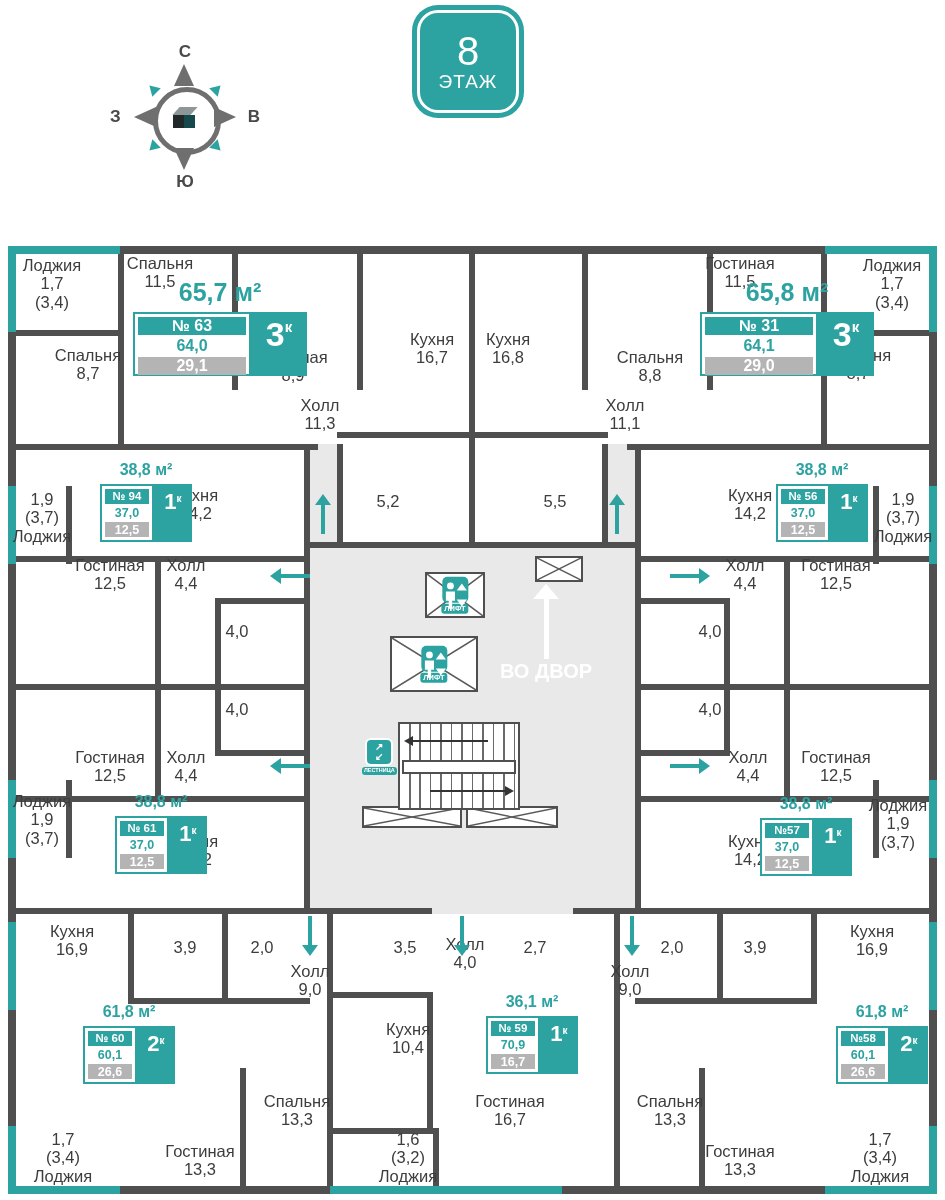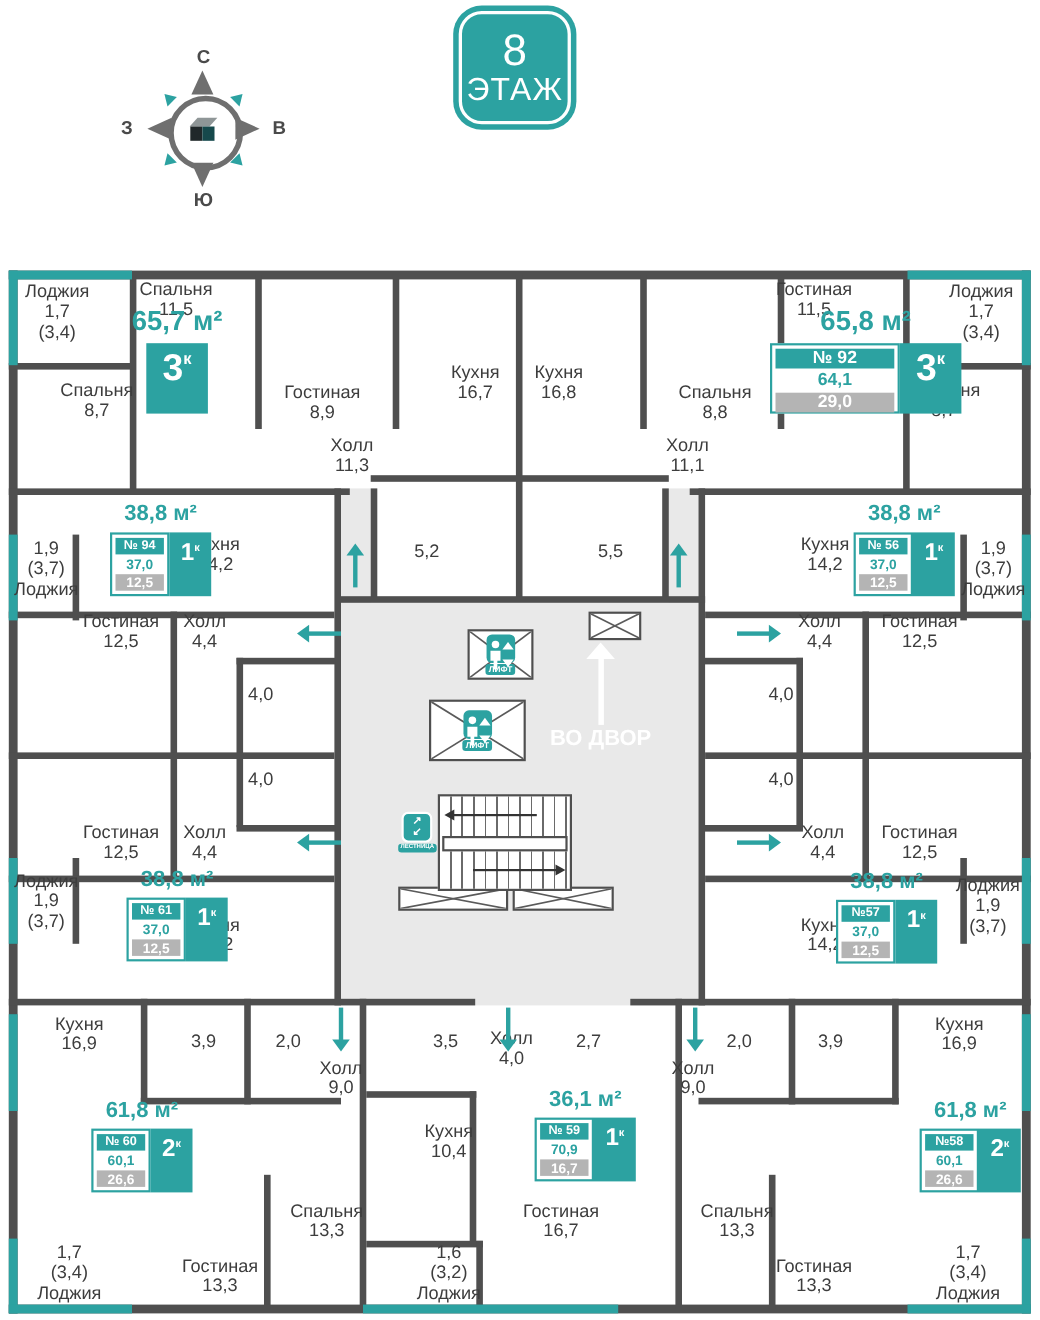--- a/index.html
+++ b/index.html
@@ -4,21 +4,21 @@
 <style>
   html,body{margin:0;padding:0;background:#fff;}
   body{width:945px;height:1200px;overflow:hidden;font-family:"Liberation Sans",sans-serif;}
   .page{position:relative;width:945px;height:1200px;background:#fff;}
 
   
   .floor-badge{position:absolute;left:412px;top:5px;width:112px;height:113px;background:#2ca2a1;
     border-radius:26px;color:#fff;display:flex;flex-direction:column;align-items:center;justify-content:center;}
   .floor-badge::after{content:'';position:absolute;inset:5px;border:3px solid #fff;border-radius:21px;}
   .floor-badge .fb-num{font-size:40px;line-height:1.05;}
-  .floor-badge .fb-label{font-size:29px;letter-spacing:1px;line-height:1.1;}
+  .floor-badge .fb-label{font-size:19px;letter-spacing:1px;line-height:1.1;}
   .section-title{position:absolute;left:468px;top:150px;transform:translateX(-50%);
     color:#2ca2a1;font-size:46px;font-weight:bold;white-space:nowrap;}
 
   
   .compass{position:absolute;left:110px;top:42px;width:150px;height:150px;}
   .c-letter{position:absolute;color:#4a4a4a;font-size:17px;font-weight:bold;}
   .c-n{left:50%;top:0;transform:translateX(-50%);}
   .c-s{left:50%;bottom:0;transform:translateX(-50%);}
   .c-e{right:0;top:50%;transform:translateY(-50%);}
   .c-w{left:0;top:50%;transform:translateY(-50%);}
@@ -69,21 +69,21 @@
   .card.lg .val{font-size:16px;}
   .card.lg .a2{font-size:16px;}
   .card.lg .area-label{font-size:25px;}
   .card.sm{height:58px;}
   .card.sm .info{width:54px;}
   .card.sm .kbox{width:38px;font-size:22px;padding-top:5px;}
   .card.sm .ksup{font-size:10px;margin-top:4px;}
   .card.sm .num{font-size:11.5px;}
   .card.sm .val{font-size:12.5px;}
   .card.sm .a2{font-size:12.5px;}
-  .card.sm .area-label{font-size:20px;}
+  .card.sm .area-label{font-size:16px;}
 
   
   .ea{position:absolute;z-index:4;}
   .ea::before,.ea::after{content:'';position:absolute;}
   .ea-up,.ea-down{width:18px;height:40px;transform:translateX(-50%);}
   .ea-left,.ea-right{width:40px;height:18px;transform:translateY(-50%);}
   .ea-up::before{left:7px;top:9px;width:4px;height:31px;background:#2ca2a1;}
   .ea-up::after{left:1px;top:0;border-left:8px solid transparent;border-right:8px solid transparent;border-bottom:11px solid #2ca2a1;}
   .ea-down::before{left:7px;top:0;width:4px;height:31px;background:#2ca2a1;}
   .ea-down::after{left:1px;bottom:0;border-left:8px solid transparent;border-right:8px solid transparent;border-top:11px solid #2ca2a1;}
@@ -294,30 +294,35 @@
           </div>
         <div class="sb-label">ЛЕСТНИЦА</div>
       </div>
     </div>
 
     <div class="yard-arrow"></div>
     <div class="yard-label">ВО ДВОР</div>
 
     <div class="card lg" style="left:133px;top:312px">
       <div class="area-label">65,7 м²</div>
+      <div class="info">
+          <div class="num">№ 63</div>
+          <div class="val">64,0</div>
+          <div class="a2">29,1</div>
+        </div>
       <div class="kbox">
           <span>3</span>
           <span class="ksup">к</span>
         </div>
     </div>
 
     <div class="card lg" style="left:700px;top:312px">
       <div class="area-label">65,8 м²</div>
       <div class="info">
-          <div class="num">№ 92</div>
+          <div class="num">№ 31</div>
           <div class="val">64,1</div>
           <div class="a2">29,0</div>
         </div>
       <div class="kbox">
           <span>3</span>
           <span class="ksup">к</span>
         </div>
     </div>
 
     <div class="card sm" style="left:100px;top:484px">

